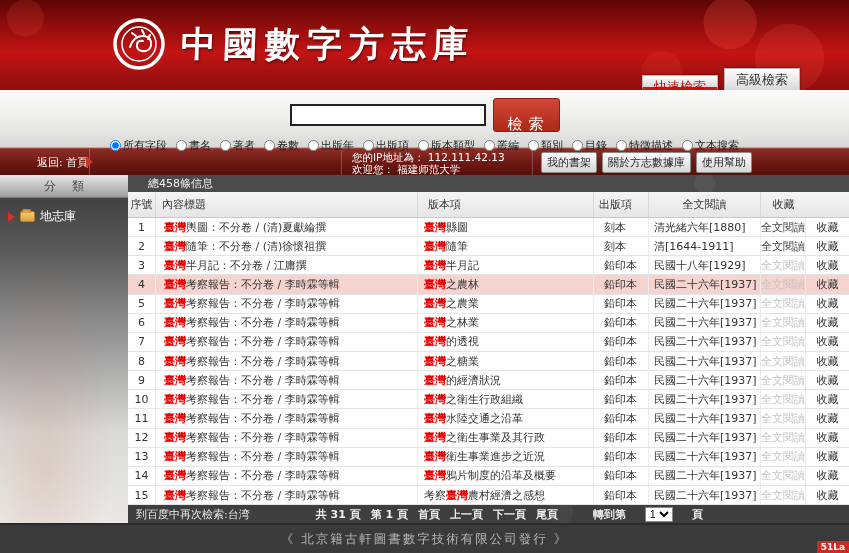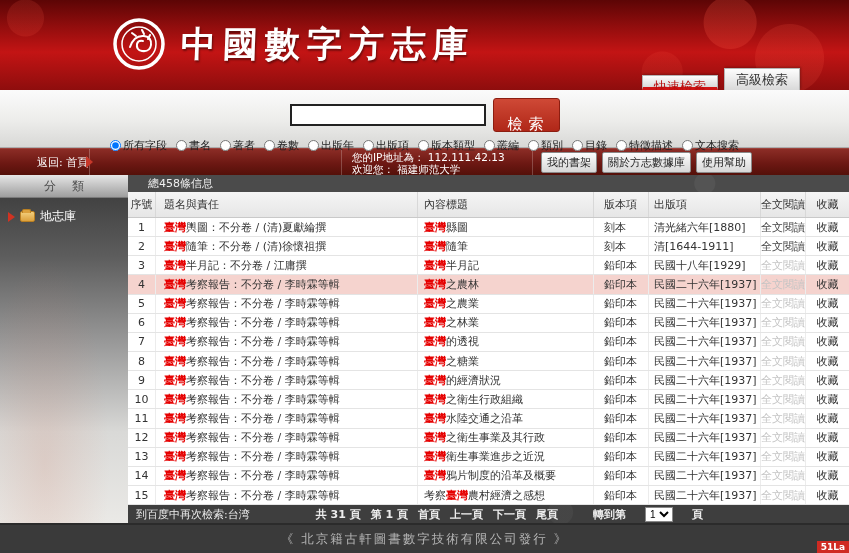--- a/index.html
+++ b/index.html
@@ -261,21 +261,20 @@
           <span>地志庫</span>
         </div>
       </div>
     </div>
 
     <div class="content">
       <div class="results-title">總458條信息</div>
 
       <div class="thead">
         <div class="cell-center">序號</div>
-        <div class="cell-title">題名與責任</div>
         <div class="cell-content">內容標題</div>
         <div class="cell-edition">版本項</div>
         <div class="cell-pub">出版項</div>
         <div class="cell-center">全文閱讀</div>
         <div class="cell-center">收藏</div>
       </div>
 
       <div class="rows" id="rows">
   <div class="t-row">
     <div class="cell-seq">1</div>

